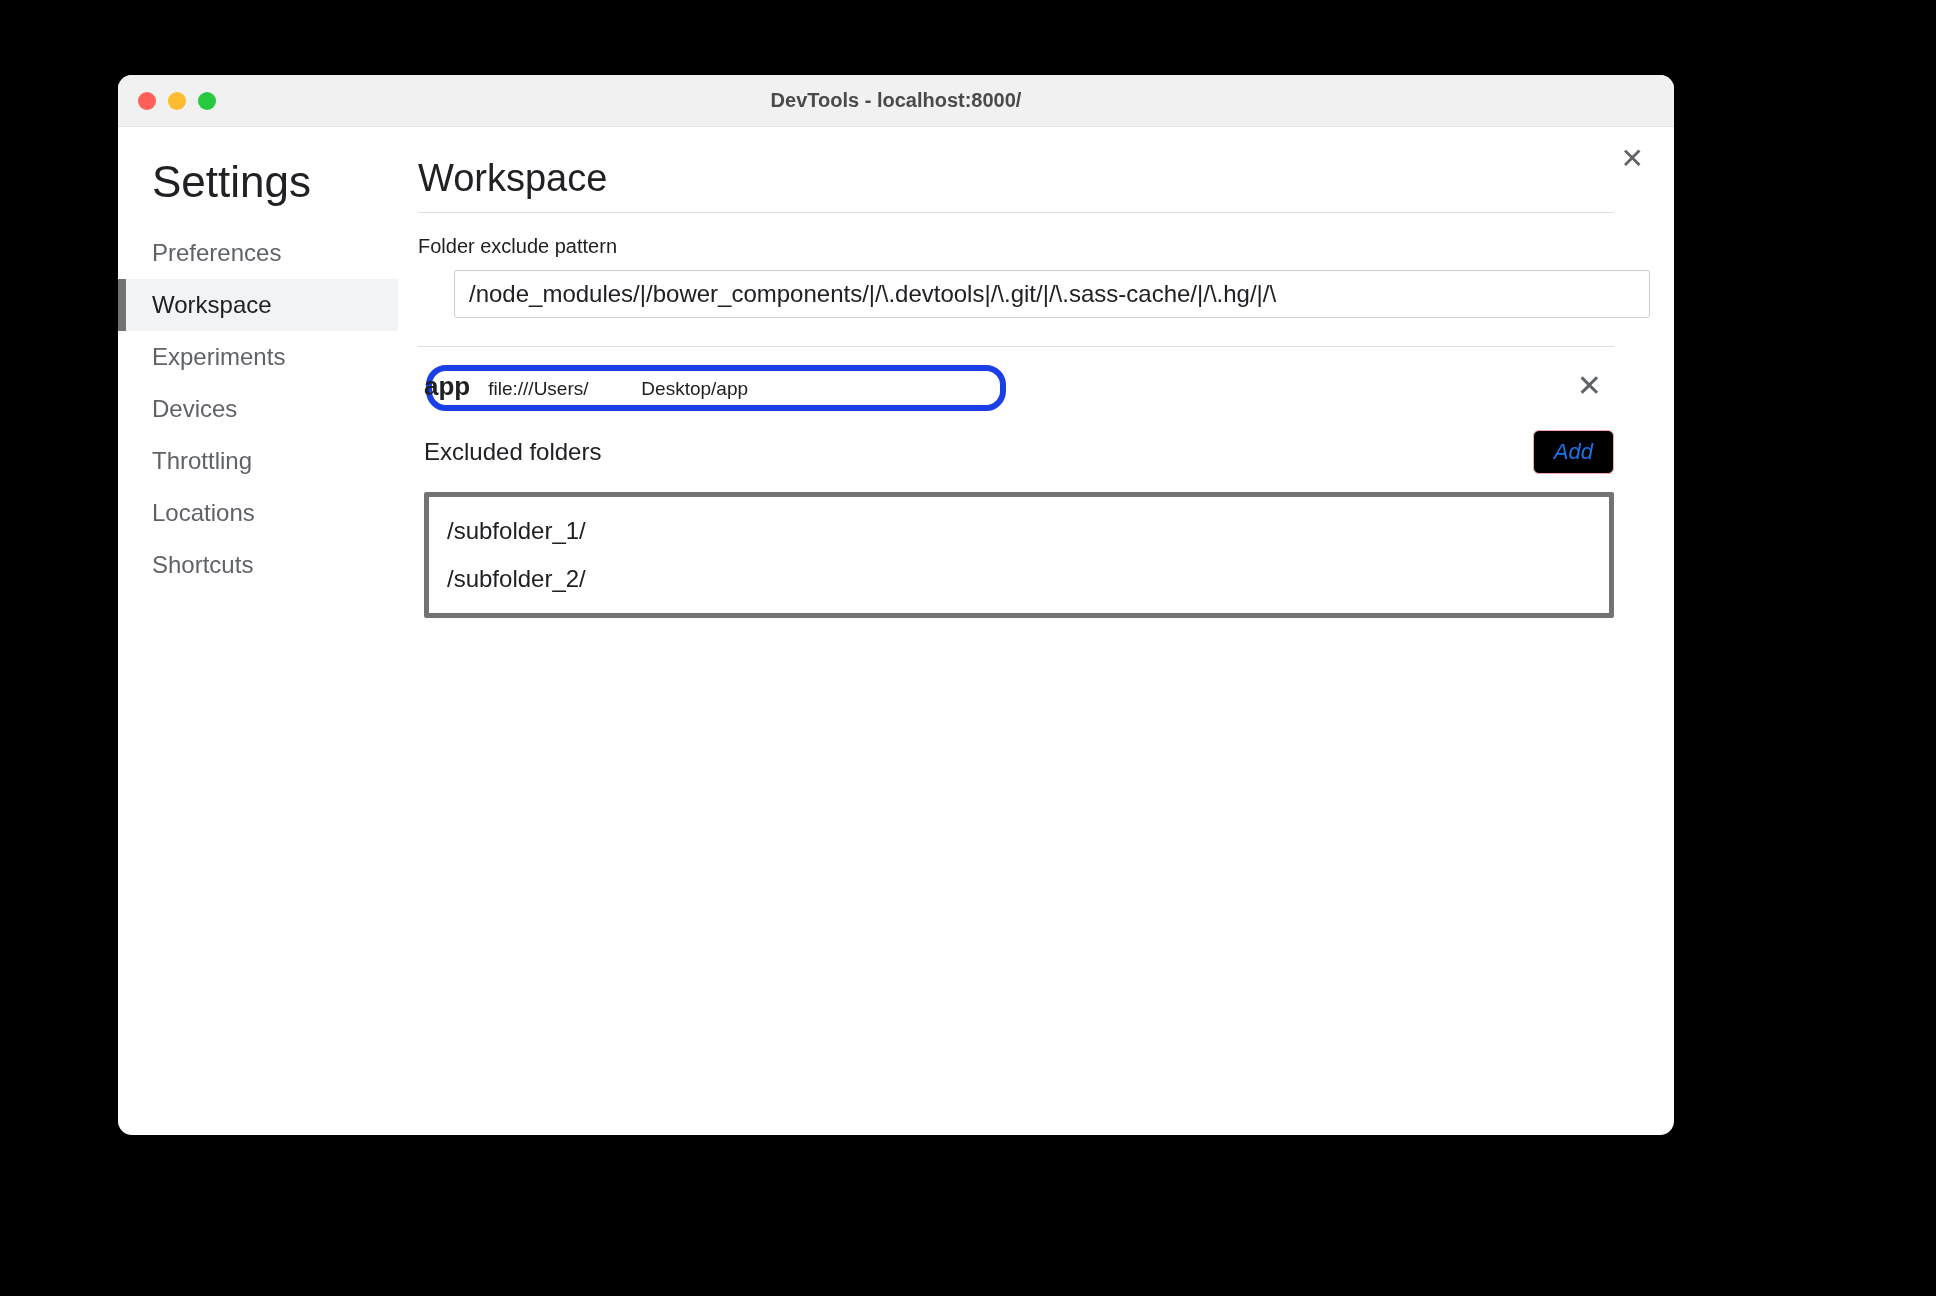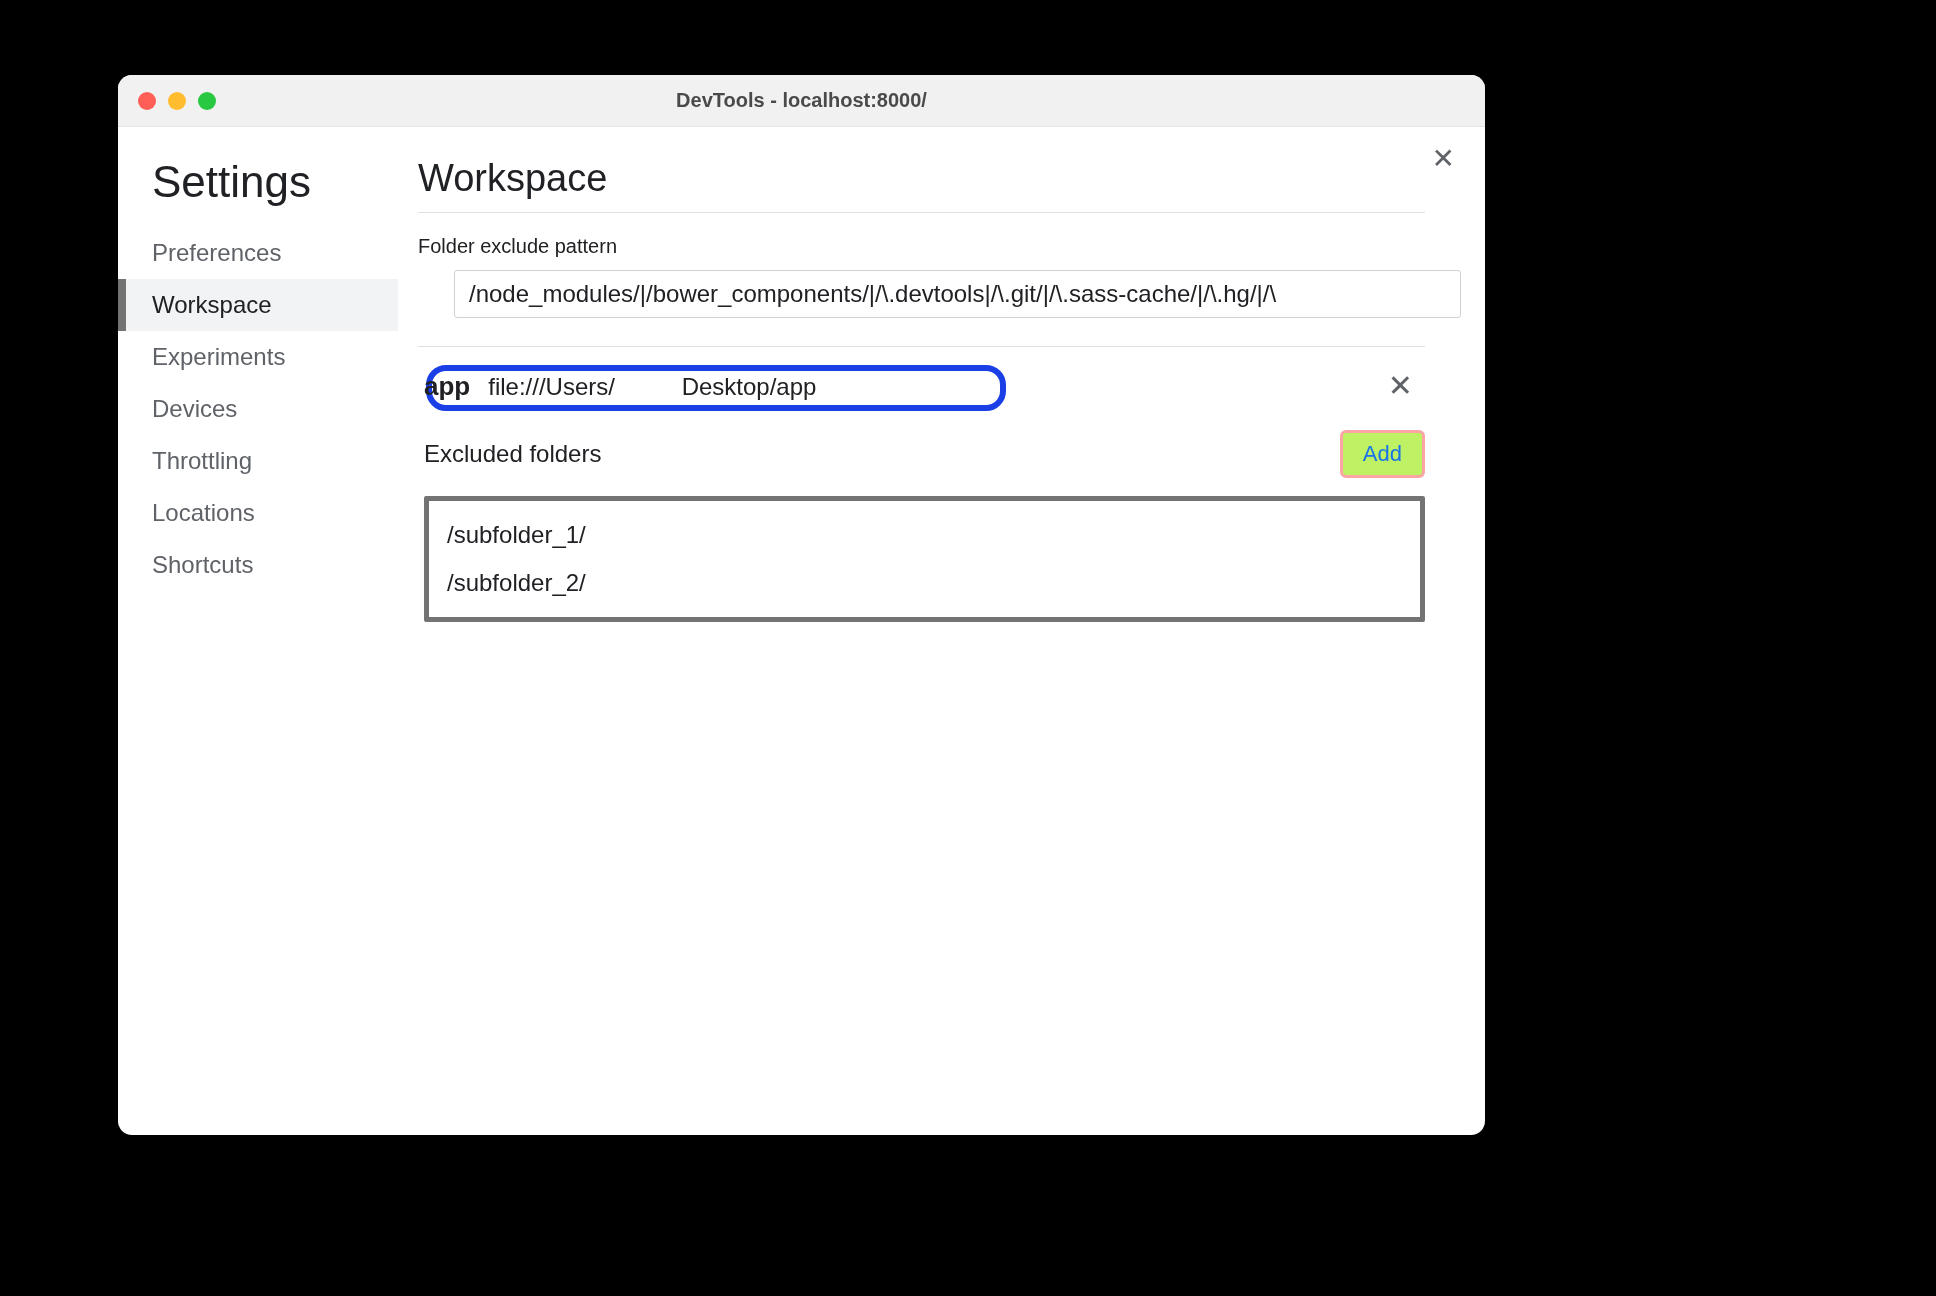--- a/index.html
+++ b/index.html
@@ -8,21 +8,21 @@
     background: #000;
     font-family: -apple-system, "Helvetica Neue", Helvetica, Arial, sans-serif;
     display: flex;
     align-items: flex-start;
     justify-content: center;
   }
   .window {
     position: absolute;
     left: 118px;
     top: 75px;
-    width: 1367px;
+    width: 1556px;
     height: 1060px;
     background: #fff;
     border-radius: 14px;
     overflow: hidden;
     box-shadow: 0 30px 80px rgba(0,0,0,0.55);
   }
   .titlebar {
     height: 52px;
     background: #f1f1f1;
     border-bottom: 1px solid #e4e4e4;
@@ -139,48 +139,49 @@
   }
   .folder-section { position: relative; padding-left: 6px; }
   .folder-header {
     display: flex;
     align-items: baseline;
     gap: 18px;
     margin-bottom: 28px;
     position: relative;
   }
   .folder-name { font-size: 26px; font-weight: 700; color: #202124; }
-  .folder-path { font-size: 24px; color: #202124; white-space: pre; }
+  .folder-path { font-size: 19px; color: #202124; white-space: pre; }
   .remove-x {
     position: absolute;
     right: 12px;
     top: 0;
     font-size: 30px;
     color: #5f6368;
     cursor: pointer;
     line-height: 1;
   }
   .excluded-row {
     display: flex;
     align-items: center;
     justify-content: space-between;
     margin-bottom: 18px;
     gap: 37px;
   }
   .excluded-label { font-size: 24px; color: #202124; }
   .btn {
-    border: 3px solid #fca5a5;
-    background: #bef264;
+    border: 1px solid #fca5a5;
+    background: #000000;
     color: #1a73e8;
     font-size: 22px;
     font-weight: 500;
     padding: 8px 20px;
     border-radius: 6px;
     cursor: pointer;
     font-family: inherit;
+    font-style: italic;
   }
   .list-box {
     border: 5px solid #737373;
     border-radius: 2px;
     padding: 10px 0;
     margin-bottom: 32px;
   }
   .list-item {
     font-size: 24px;
     color: #202124;

